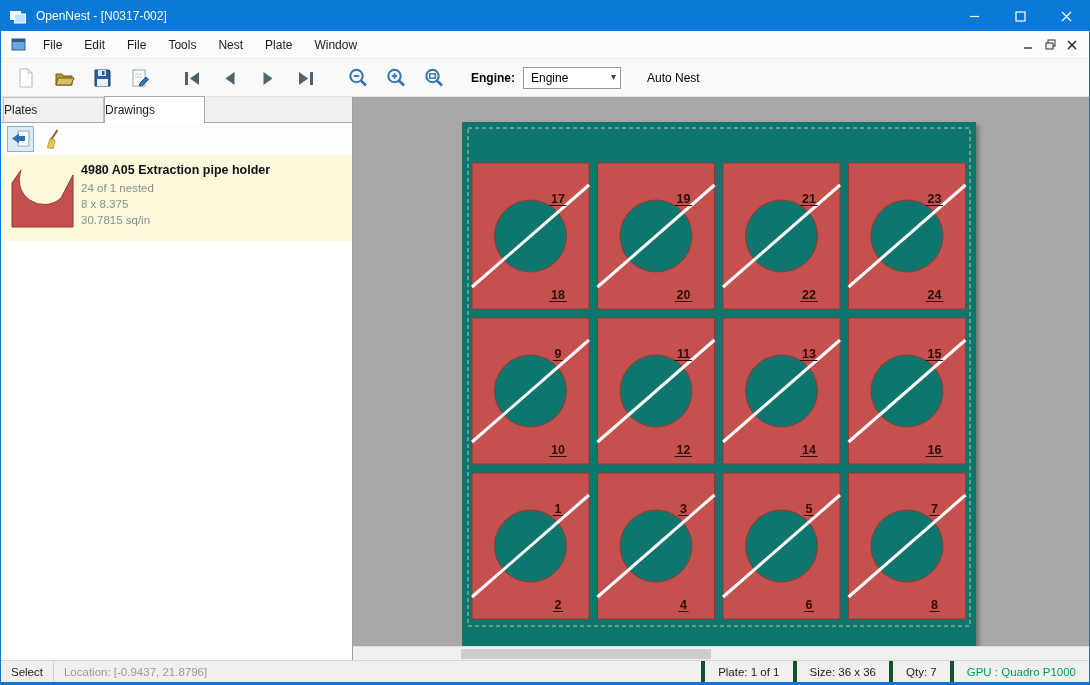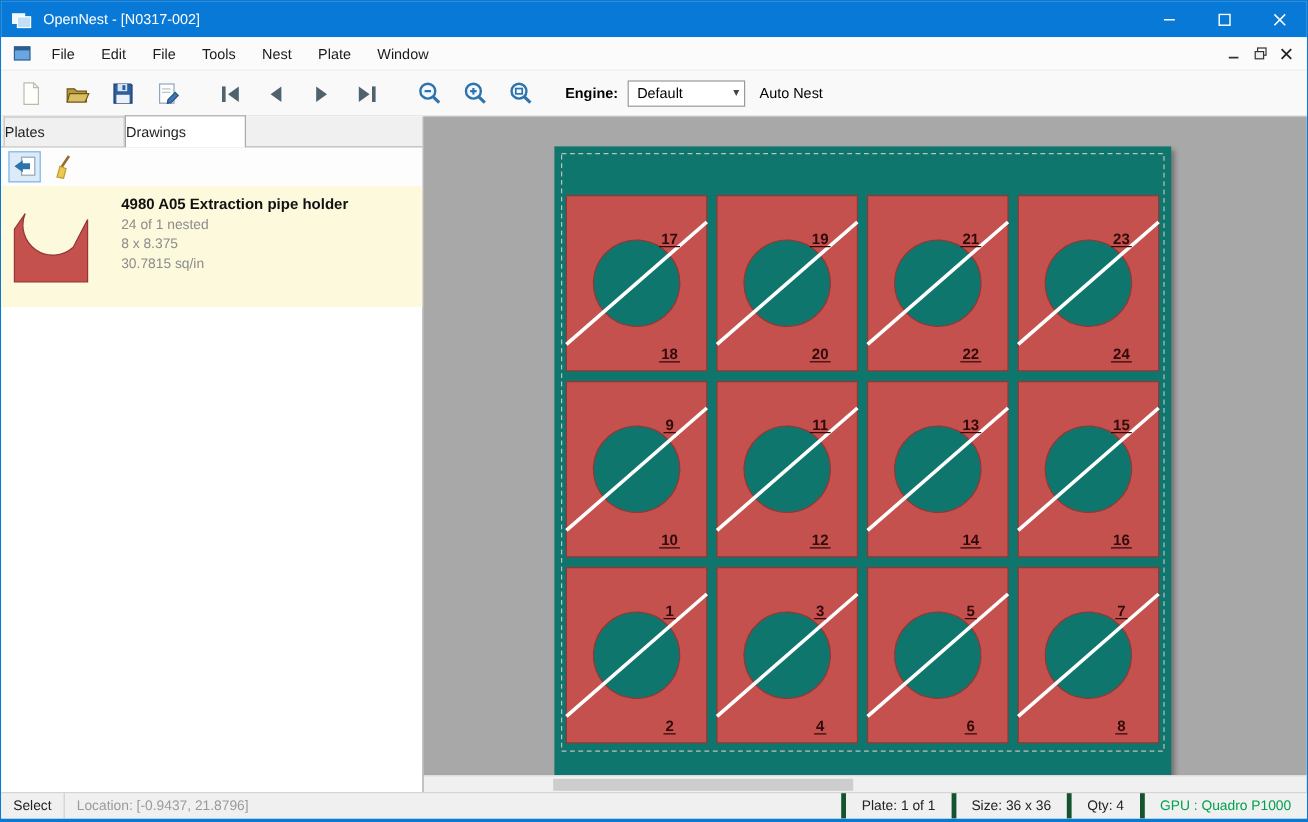--- a/index.html
+++ b/index.html
@@ -37,35 +37,35 @@
   }
   .tbtn { width: 34px; height: 30px; display: flex; align-items: center; justify-content: center;
           background: transparent; border: 1px solid transparent; padding: 0; margin-right: 4px; }
   .tgap { width: 14px; }
   .engine-label { font-weight: bold; font-size: 12px; margin-left: 16px; margin-right: 8px; }
   .combo {
     width: 98px; height: 22px; background: #fff; border: 1px solid #999;
     display: flex; align-items: center; font-size: 12px; padding-left: 7px; position: relative;
   }
   .combo-arrow { position: absolute; right: 4px; top: 3px; font-size: 10px; color: #444; }
-  .autonest { font-size: 12px; margin-left: 12px; }
+  .autonest { font-size: 12px; margin-left: 26px; }
   
   .main { flex: 1; display: flex; min-height: 0; }
   .left-panel { width: 352px; flex: 0 0 352px; background: #fff; border-right: 1px solid #9e9e9e;
                 display: flex; flex-direction: column; }
   .tabstrip { height: 26px; flex: 0 0 26px; background: #f0f0f0; display: flex;
               align-items: flex-end; border-bottom: 1px solid #aaa; padding-left: 2px; }
   .tab { font-size: 12px; padding: 5px 0; width: 101px; text-align: left;
          border: 1px solid #c2c2c2; border-bottom: none; background: #f0f0f0; color: #222; }
   .tab.active { background: #fff; margin-bottom: -1px; padding: 6px 0; border-color: #aaa; }
   .mini-toolbar { height: 32px; flex: 0 0 32px; display: flex; align-items: center; padding-left: 6px; gap: 6px; background: #fdfdfd; }
   .mini-btn { width: 27px; height: 26px; display: flex; align-items: center; justify-content: center;
               border: 1px solid transparent; background: transparent; padding: 0; }
   .mini-btn.toggled { border-color: #7eb4ea; background: #dcebf7; }
-  .drawing-item { height: 101px; background: #fdf9dd; display: flex; padding: 6px 8px; gap: 24px; }
+  .drawing-item { height: 86px; background: #fdf9dd; display: flex; padding: 6px 8px; gap: 4px; }
   .thumb { width: 68px; display: flex; align-items: center; justify-content: center; }
   .item-text { display: flex; flex-direction: column; padding-top: 2px; }
   .item-title { font-size: 12.5px; font-weight: bold; color: #111; margin-bottom: 3px; }
   .item-sub { font-size: 11.5px; color: #8c8c8c; line-height: 16px; }
   
   .canvas { flex: 1; background: #a8a8a8; position: relative; overflow: hidden; }
   .plate { position: absolute; left: 109px; top: 25px; width: 514px; height: 548px;
            background: #0f766e; box-shadow: 3px 3px 4px rgba(0,0,0,0.30); }
   .hscroll { position: absolute; left: 0; right: 0; bottom: 0; height: 14px; background: #f0f0f0;
              border-top: 1px solid #dcdcdc; }
@@ -215,21 +215,21 @@
     </button>
     <button class="tbtn">
       <svg width="22" height="22">
           <circle cx="9.5" cy="9" r="6.2" fill="#f2f8fd" stroke="#2f73ad" stroke-width="2"></circle>
           <line x1="13.8" y1="13.5" x2="19" y2="18.5" stroke="#2f73ad" stroke-width="2.6"></line>
           <rect x="6.8" y="6.8" width="5.4" height="4.4" fill="none" stroke="#2f73ad" stroke-width="1.4"></rect>
         </svg>
     </button>
     <span class="engine-label">Engine:</span>
     <div class="combo">
-      <span>Default</span>
+      <span>Engine</span>
       <span class="combo-arrow">▾</span>
     </div>
     <span class="autonest">Auto Nest</span>
   </div>
 
   <div class="main">
     <div class="left-panel">
       <div class="tabstrip">
         <div class="tab">Plates</div>
         <div class="tab active">Drawings</div>
@@ -383,16 +383,16 @@
     </div>
   </div>
 
   <div class="statusbar">
     <span class="seg">Select</span>
     <span class="seg-sep"></span>
     <span class="seg loc">Location: [-0.9437, 21.8796]</span>
     <span class="spacer"></span>
     <span class="seg right">Plate: 1 of 1</span>
     <span class="seg right">Size: 36 x 36</span>
-    <span class="seg right">Qty: 4</span>
+    <span class="seg right">Qty: 7</span>
     <span class="seg right" style="color: rgb(0, 161, 78);">GPU : Quadro P1000</span>
   </div>
 </div>
 
 </body></html>

